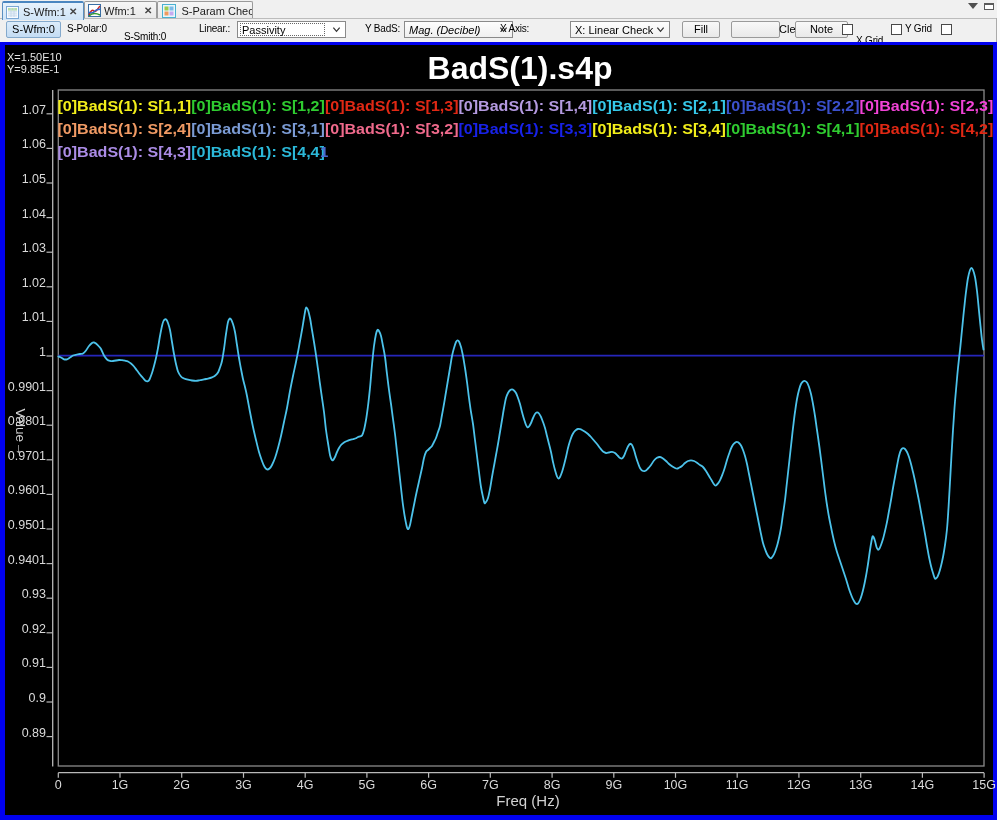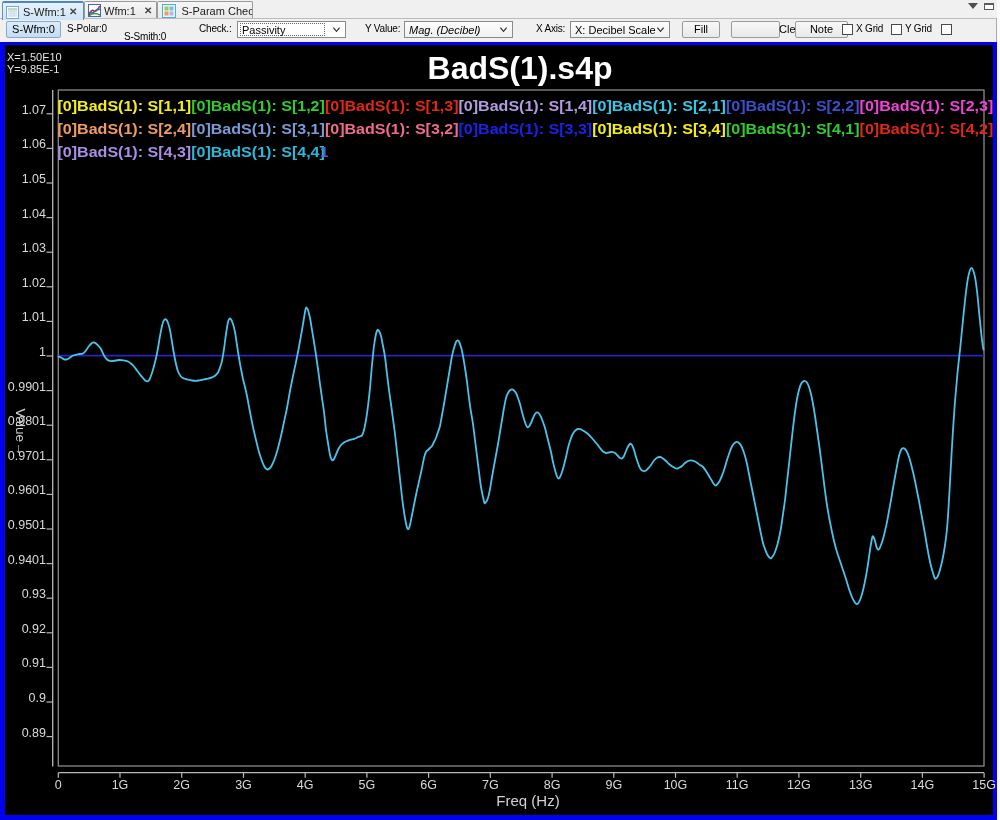--- a/index.html
+++ b/index.html
@@ -62,47 +62,47 @@
   <span style="left:20px;top:3px;">S-Wfm:1</span>
     <span class="x" style="left:66px;top:3px;">✕</span>
 </div>
 
 <div class="abs" style="left:968px;top:3px;width:0;height:0;border-left:5.5px solid transparent;border-right:5.5px solid transparent;border-top:6px solid #4f4f4f;"></div>
 <div class="abs" style="left:984px;top:2.5px;width:10px;height:7px;box-sizing:border-box;border:1.6px solid #5a5a5a;border-top-width:2.6px;background:#fff;"></div>
 
 <div class="abs" style="left:6px;top:21px;width:55px;height:17px;box-sizing:border-box;border:1px solid #84a9cc;border-radius:2px;background:linear-gradient(#dcecfb,#c4dcf3);font-size:11px;text-align:center;line-height:15px;color:#000;">S-Wfm:0</div>
 <div class="tlab" style="left:67px;">S-Polar:0</div>
 <div class="tlab" style="left:124px;margin-top:8px;">S-Smith:0</div>
-<div class="tlab" style="left:199px;">Check.:</div>
+<div class="tlab" style="left:199px;">Linear.:</div>
 <div class="combo" style="left:237px;width:109px;background:#fff;">
   <div class="abs" style="left:2px;top:1px;right:20px;bottom:1px;border:1px dotted #666;"></div>
   <span class="txt">Passivity</span>
   <svg class="arr" viewBox="0 0 10 10">
       <path d="M1.5 3 L5 7 L8.5 3" stroke="#333" stroke-width="1.4" fill="none"></path>
     </svg>
 </div>
-<div class="tlab" style="left:365px;">Y Value:</div>
+<div class="tlab" style="left:365px;">Y BadS:</div>
 <div class="combo" style="left:404px;width:109px;font-style:italic;">
   <span class="txt">Mag. (Decibel)</span>
   <svg class="arr" viewBox="0 0 10 10">
       <path d="M1.5 3 L5 7 L8.5 3" stroke="#333" stroke-width="1.4" fill="none"></path>
     </svg>
 </div>
-<div class="tlab" style="left:500px;margin-left:36px;">X Axis:</div>
+<div class="tlab" style="left:500px;">X Axis:</div>
 <div class="combo" style="left:570px;width:100px;">
-  <span class="txt">X: Decibel Scale</span>
+  <span class="txt">X: Linear Check</span>
   <svg class="arr" viewBox="0 0 10 10">
       <path d="M1.5 3 L5 7 L8.5 3" stroke="#333" stroke-width="1.4" fill="none"></path>
     </svg>
 </div>
 <div class="btn" style="left:682px;width:38px;">Fill</div>
 <div class="btn" style="left:731px;width:39px;padding-left:47px;">Clear</div>
 <div class="btn" style="left:795px;width:53px;">Note</div>
 <div class="cb" style="left:841.5px;"></div>
-<div class="tlab" style="left:856px;">X Grid</div>
+<div class="tlab" style="left:856px;margin-top:12px;">X Grid</div>
 <div class="cb" style="left:891px;"></div>
 <div class="tlab" style="left:905px;">Y Grid</div>
 <div class="cb" style="left:940.5px;"></div>
 <div class="tlab" style="left:955px;margin-top:48px;">Marker</div>
 <div class="abs" style="left:996.4px;top:17.6px;width:1px;height:24px;background:#aaa;"></div>
 <div class="abs" style="left:997px;top:0;width:3px;height:820px;background:#fafafa;"></div>
 
 <div class="abs" style="left:0;top:42px;width:996.5px;height:777.5px;box-sizing:border-box;background:#0101ef;"></div>
 <div class="abs" style="left:4.5px;top:44.8px;width:988px;height:770.2px;background:#000;"></div>
 

